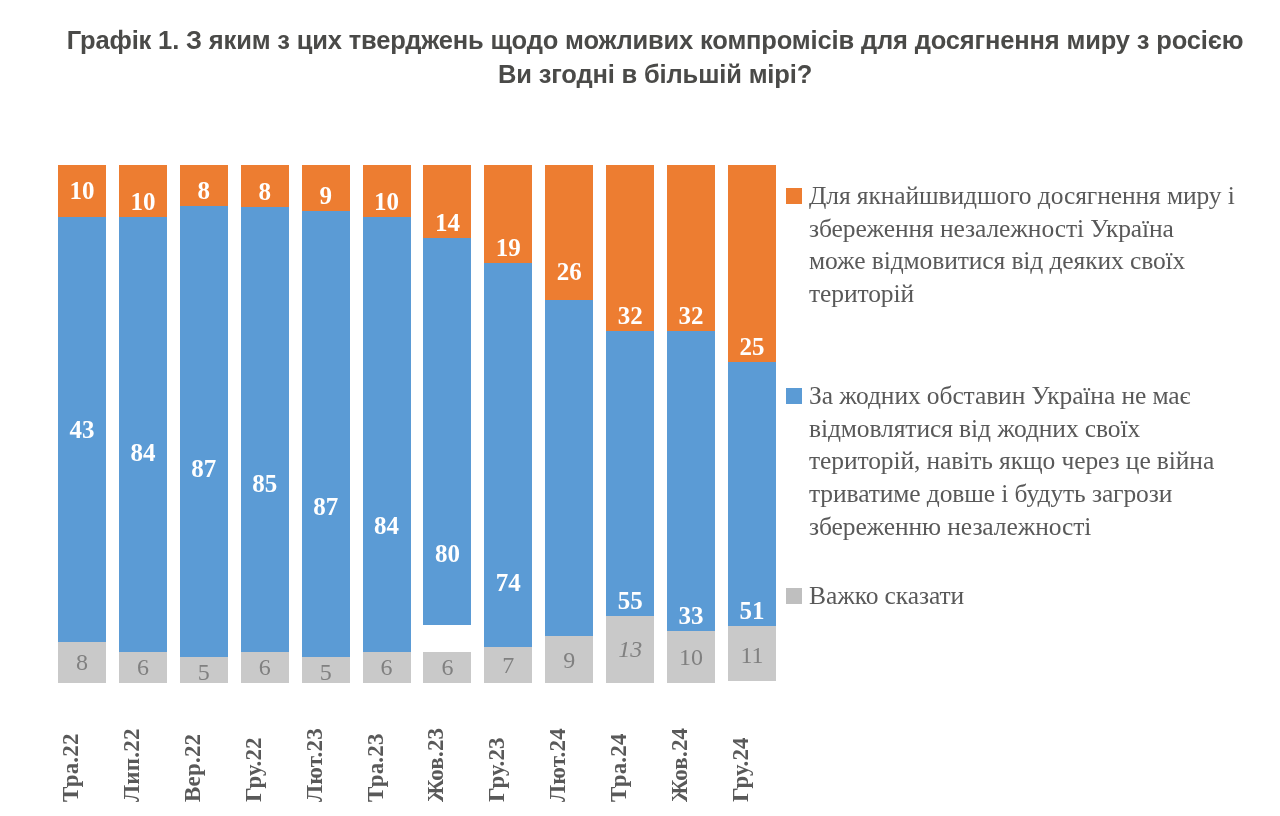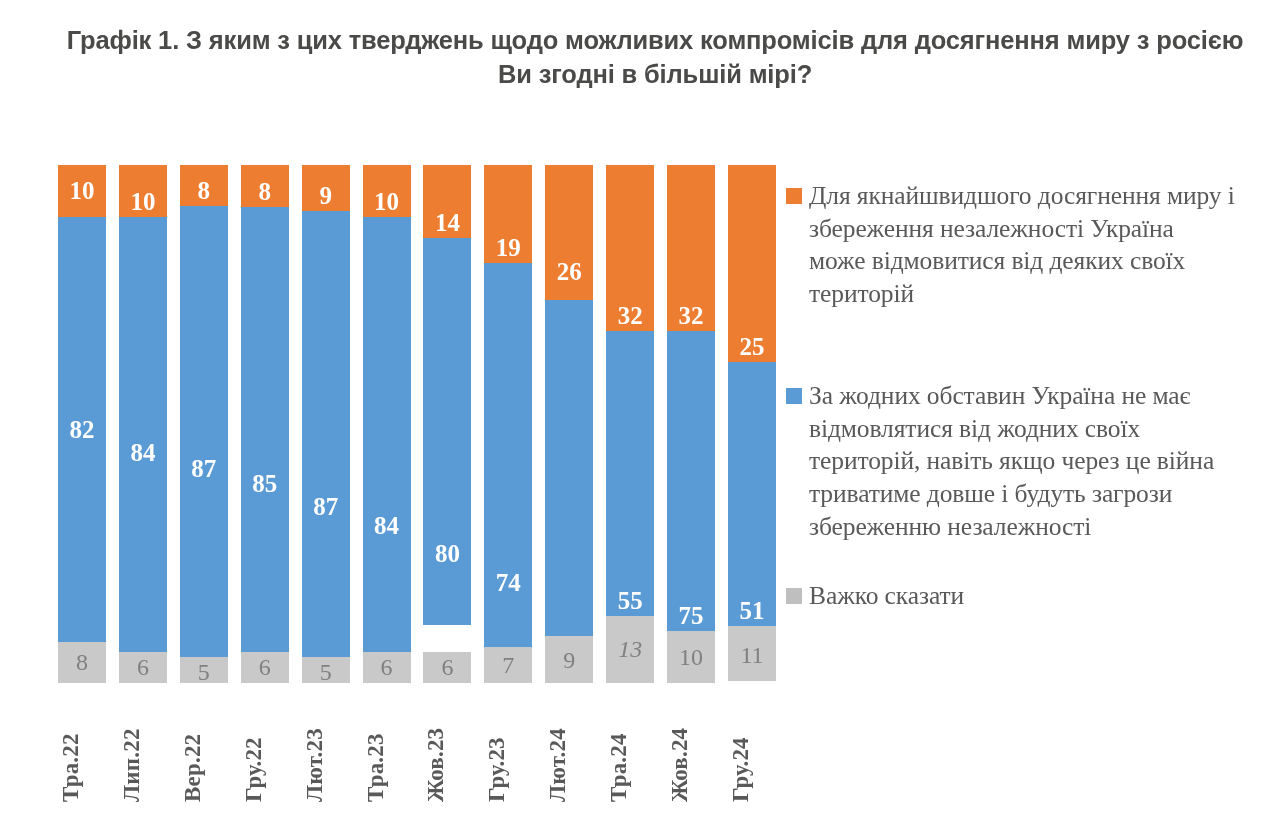--- a/index.html
+++ b/index.html
@@ -141,21 +141,21 @@
 <div id="chart-root">
 
   <div class="chart-title">Графік 1. З яким з цих тверджень щодо можливих компромісів для досягнення миру з росією Ви згодні в більшій мірі?</div>
 
   <div class="plot-area">
       <div class="bar-column" style="left: 0px;">
         <div class="seg seg-orange" style="top: 0px; height: 51.8px;">
           <span class="seg-label" style="top: 13.4px;">10</span>
         </div>
         <div class="seg seg-blue" style="top: 51.8px; height: 424.76px;">
-          <span class="seg-label" style="top: 199.88px;">82</span>
+          <span class="seg-label" style="top: 199.88px;">43</span>
         </div>
         <div class="seg seg-grey" style="top: 476.56px; height: 41.44px;">
           <span class="seg-label" style="top: 8.72px;">8</span>
         </div>
       </div>
       <div class="bar-column" style="left: 60.9091px;">
         <div class="seg seg-orange" style="top: 0px; height: 51.8px;">
           <span class="seg-label" style="top: 23.8px;">10</span>
         </div>
         <div class="seg seg-blue" style="top: 51.8px; height: 435.12px;">
@@ -251,21 +251,21 @@
         </div>
         <div class="seg seg-grey" style="top: 450.66px; height: 67.34px;">
           <span class="seg-label" style="top: 21.67px; font-style: italic;">13</span>
         </div>
       </div>
       <div class="bar-column" style="left: 609.091px;">
         <div class="seg seg-orange" style="top: 0px; height: 165.76px;">
           <span class="seg-label" style="top: 137.76px;">32</span>
         </div>
         <div class="seg seg-blue" style="top: 165.76px; height: 300.44px;">
-          <span class="seg-label" style="top: 272.44px;">75</span>
+          <span class="seg-label" style="top: 272.44px;">33</span>
         </div>
         <div class="seg seg-grey" style="top: 466.2px; height: 51.8px;">
           <span class="seg-label" style="top: 13.9px;">10</span>
         </div>
       </div>
       <div class="bar-column" style="left: 670px;">
         <div class="seg seg-orange" style="top: 0px; height: 196.84px;">
           <span class="seg-label" style="top: 168.84px;">25</span>
         </div>
         <div class="seg seg-blue" style="top: 196.84px; height: 264.18px;">

